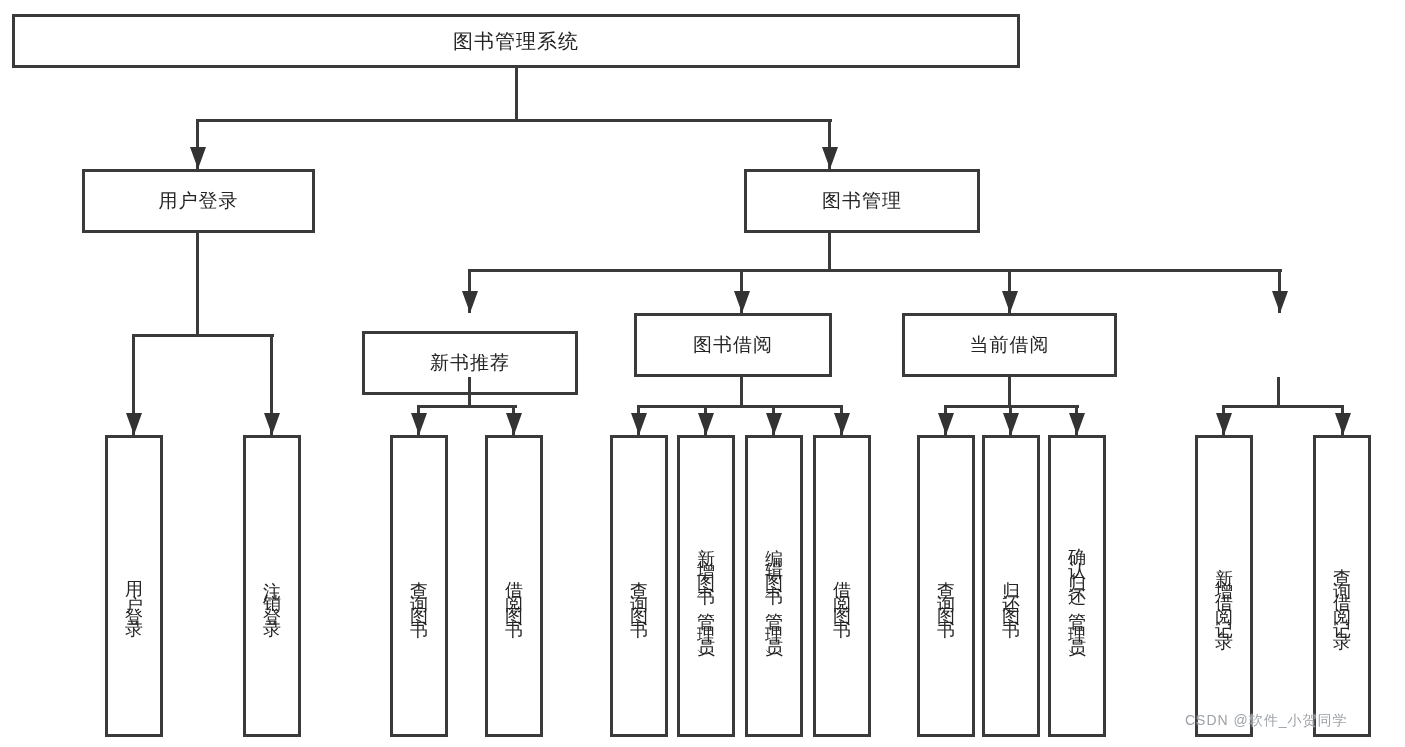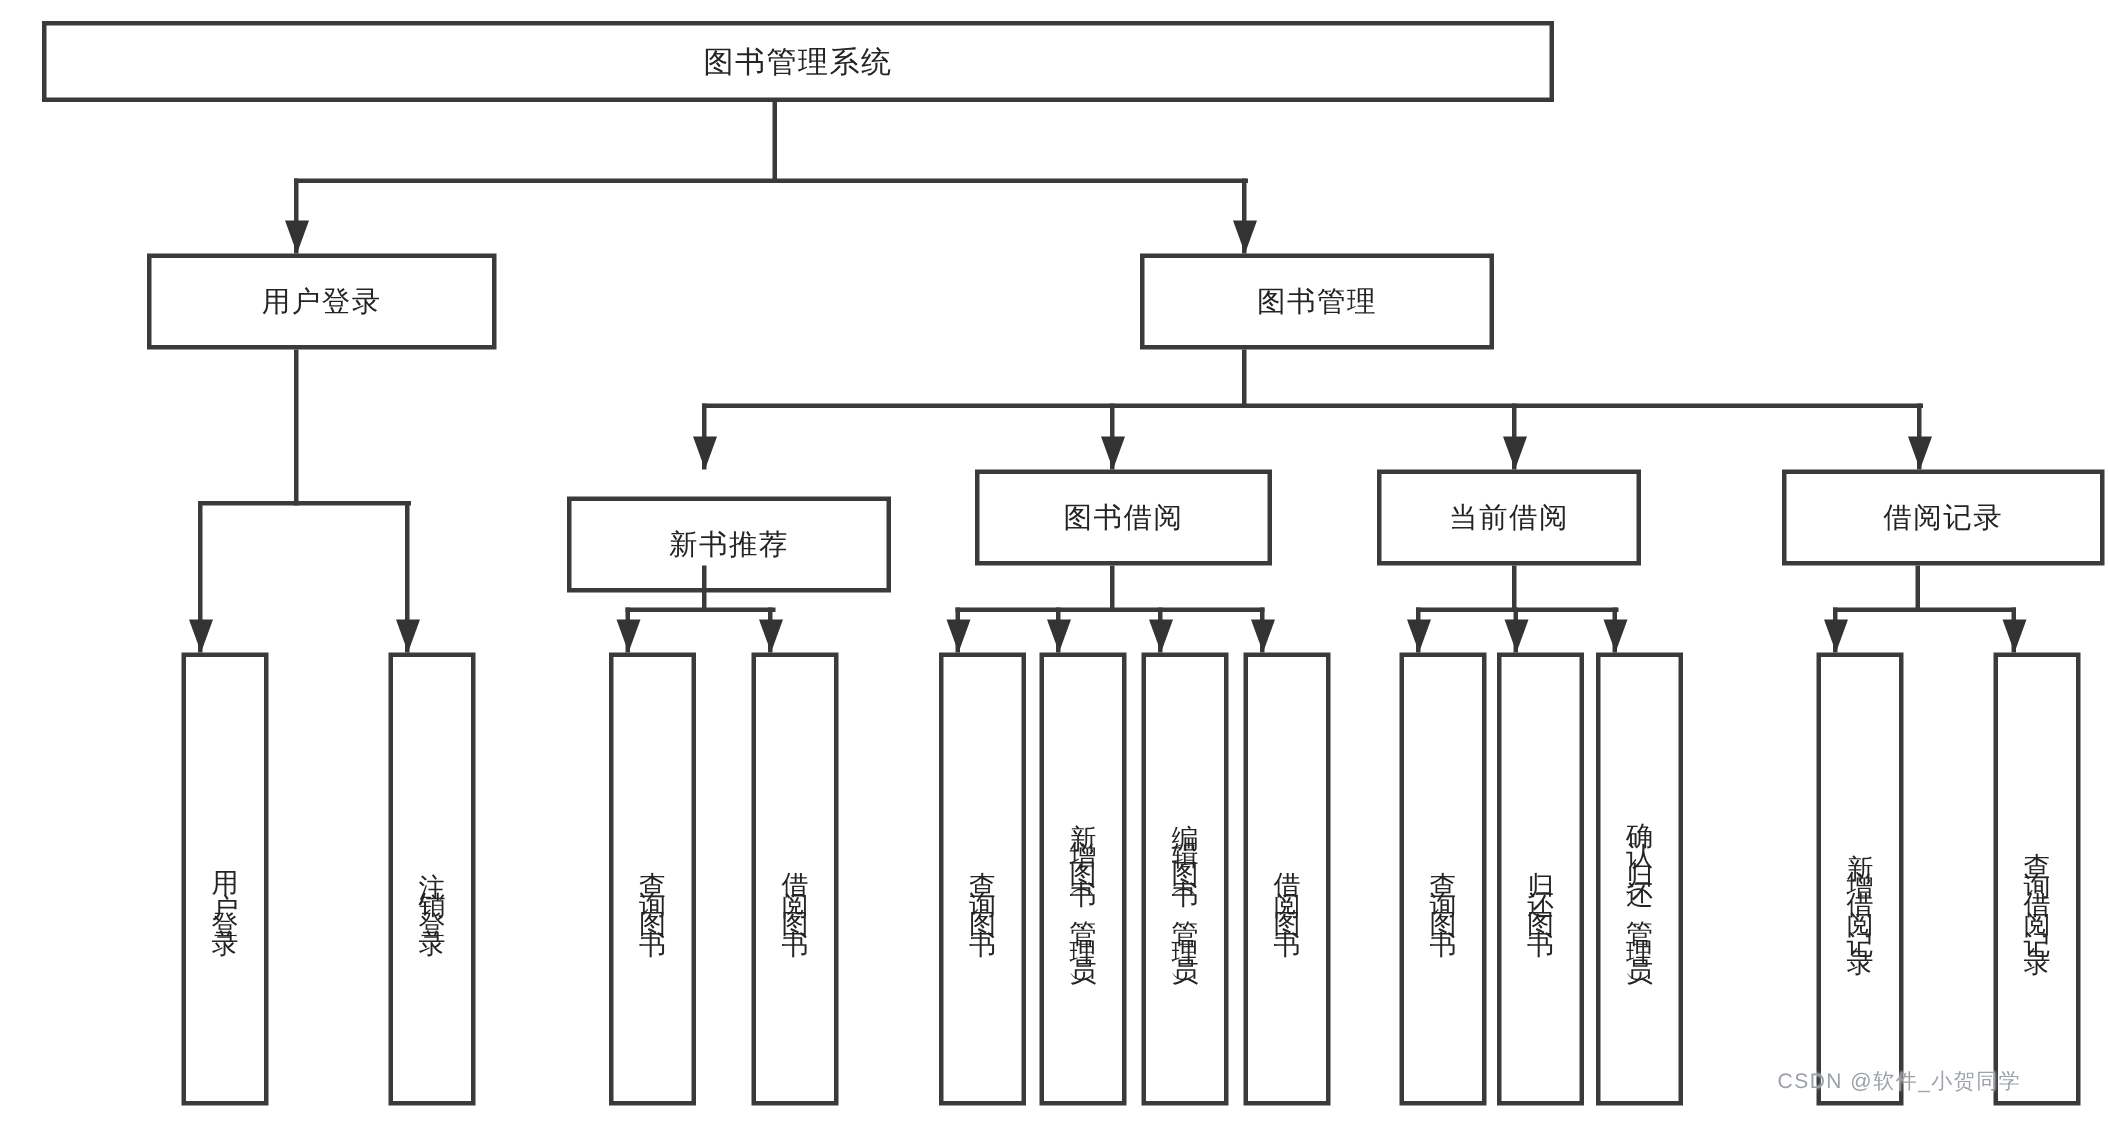--- a/index.html
+++ b/index.html
@@ -10,21 +10,20 @@
     font-family:"Liberation Sans","DejaVu Sans",sans-serif;
     overflow:hidden;
   }
   .node{
     position:absolute;
     background:#ffffff;
     border:3px solid #3a3a3a;
     box-sizing:border-box;
     display:flex;align-items:center;justify-content:center;
     color:#242424;
-    margin-left:16px;
   }
   .hnode span{
     font-size:19px;
     letter-spacing:1px;
     white-space:nowrap;
   }
   .root span{font-size:20px;}
   .leaf span{
     writing-mode:vertical-rl;
     text-orientation:mixed;
@@ -71,27 +70,24 @@
   </div>
 
   <div class="node hnode" style="left:362px;top:331px;width:216px;height:64px">
     <span>新书推荐</span>
   </div>
 
   <div class="node hnode" style="left:634px;top:313px;width:198px;height:64px">
     <span>图书借阅</span>
   </div>
 
-  <div class="node hnode" style="left:902px;top:313px;width:176px;height:64px">
+  <div class="node hnode" style="left:902px;top:313px;width:215px;height:64px">
     <span>当前借阅</span>
   </div>
 
-  <div class="node hnode" style="left:1172px;top:313px;width:215px;height:64px">
-    <span>借阅记录</span>
-  </div>
 
   <div class="node leaf" style="left:105px;top:435px;width:58px;height:302px">
     <span>用户登录</span>
   </div>
   <div class="node leaf" style="left:243px;top:435px;width:58px;height:302px">
     <span>注销登录</span>
   </div>
   <div class="node leaf" style="left:390px;top:435px;width:58px;height:302px">
     <span>查询图书</span>
   </div>

